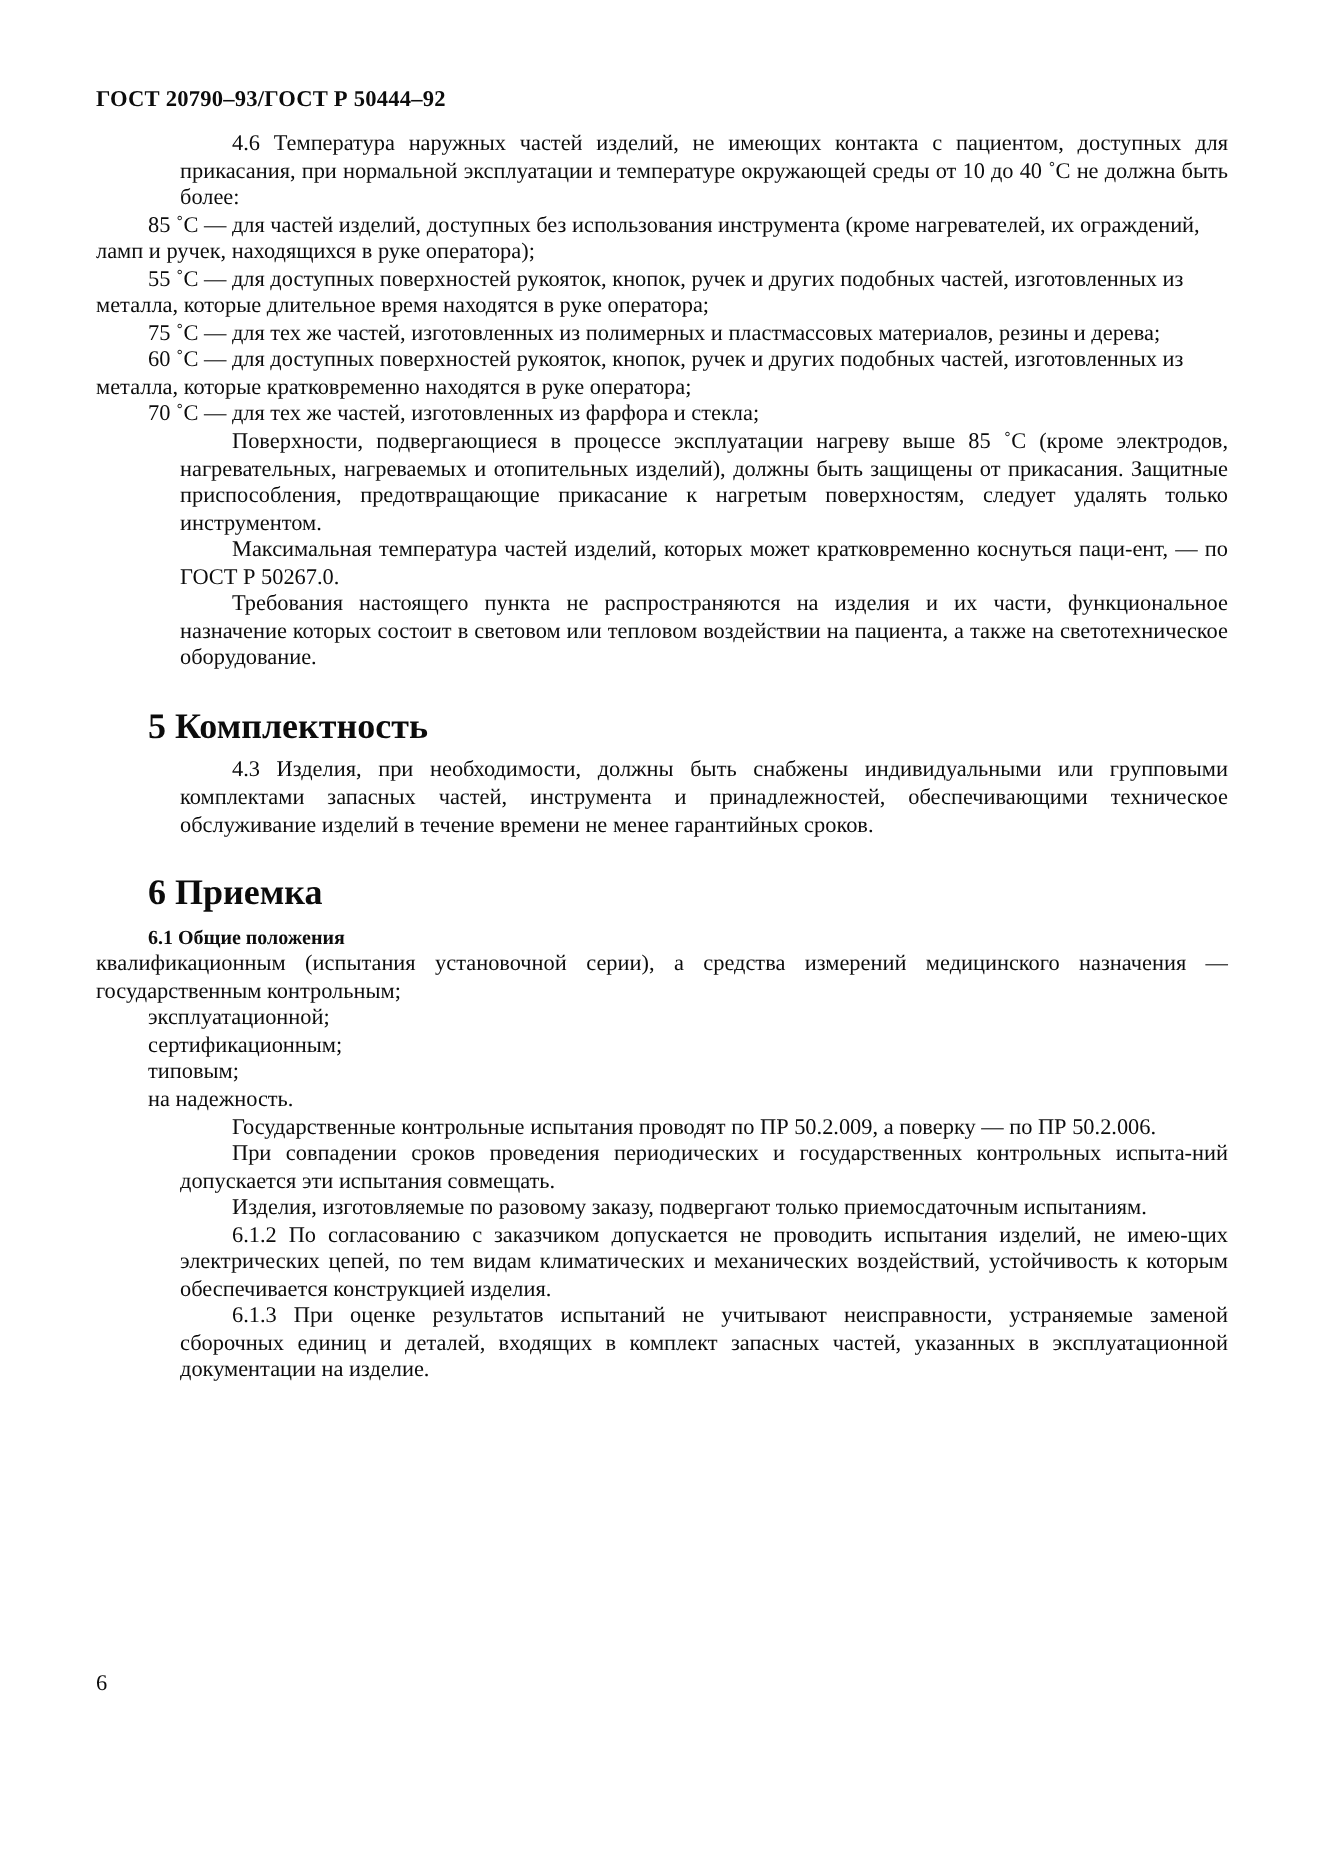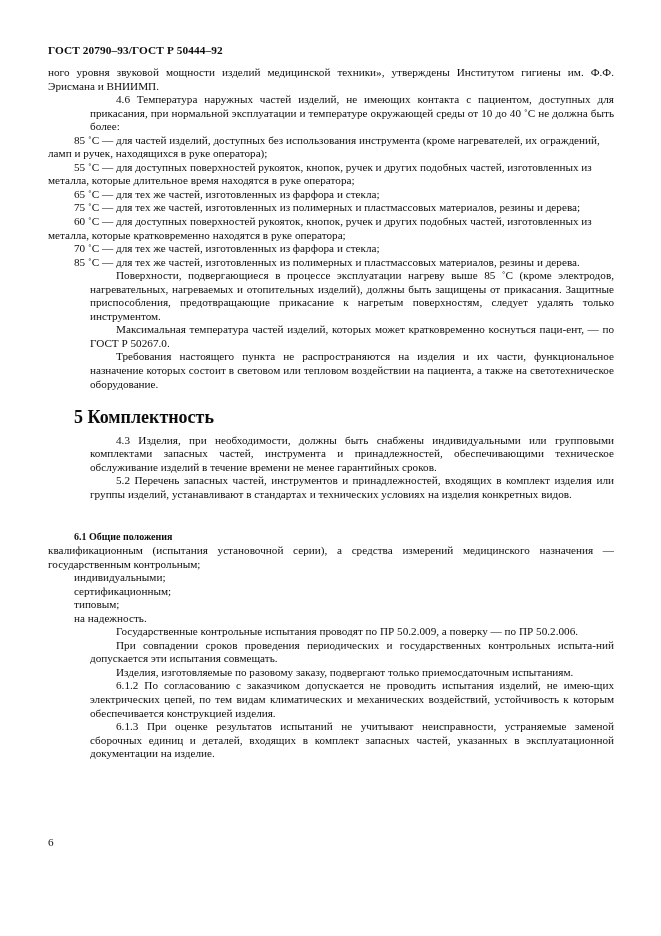--- a/index.html
+++ b/index.html
@@ -83,57 +83,54 @@
 </style>
 </head>
 <body>
 
 <div class="page">
 
   <div class="doc-header">ГОСТ 20790–93/ГОСТ Р 50444–92</div>
 
   <div class="body-block">
 
-    <p class="noind">ного уровня звуковой мощности изделий медицинской техники», утверждены Институтом гигиены им.  Ф.Ф.  Эрисмана и ВНИИМП.</p>
 
     <p class="ind">4.6  Температура наружных частей изделий, не имеющих контакта с пациентом, доступных для прикасания, при нормальной эксплуатации и температуре окружающей среды от 10 до 40 ˚С не должна быть более:</p>
 
     <p class="listitem">85 ˚С  — для частей изделий, доступных без использования инструмента (кроме нагревателей, их ограждений, ламп и ручек, находящихся в руке оператора);</p>
     <p class="listitem">55 ˚С  — для доступных поверхностей рукояток, кнопок, ручек и других подобных частей, изготовленных из металла, которые длительное время находятся в руке оператора;</p>
-    <p class="listitem">65 ˚С  — для тех же частей, изготовленных из фарфора и стекла;</p>
     <p class="listitem">75 ˚С  — для тех же частей, изготовленных из полимерных и пластмассовых материалов, резины и дерева;</p>
     <p class="listitem">60 ˚С  — для доступных поверхностей рукояток, кнопок, ручек и других подобных частей, изготовленных из металла, которые кратковременно находятся в руке оператора;</p>
     <p class="listitem">70 ˚С  — для тех же частей, изготовленных из фарфора и стекла;</p>
-    <p class="listitem">85 ˚С  — для тех же частей, изготовленных из полимерных и пластмассовых материалов, резины и дерева.</p>
 
     <p class="ind">Поверхности, подвергающиеся в процессе эксплуатации нагреву выше 85 ˚С (кроме электродов, нагревательных, нагреваемых и отопительных изделий), должны быть защищены от прикасания. Защитные приспособления, предотвращающие прикасание к нагретым поверхностям, следует удалять только инструментом.</p>
 
     <p class="ind">Максимальная температура частей изделий, которых может кратковременно коснуться паци-ент,  — по ГОСТ  Р  50267.0.</p>
 
     <p class="ind">Требования настоящего пункта не распространяются на изделия и их части, функциональное назначение которых состоит в световом или тепловом воздействии на пациента, а также на светотехническое оборудование.</p>
 
     <div class="spacer-lg"></div>
 
     <h2 class="section">5  Комплектность</h2>
 
     <div class="spacer-sm"></div>
 
     <p class="ind">4.3  Изделия, при необходимости, должны быть снабжены индивидуальными или групповыми комплектами запасных частей, инструмента и принадлежностей, обеспечивающими техническое обслуживание изделий в течение времени не менее гарантийных сроков.</p>
-    <p class="ind">5.2 Перечень запасных частей, инструментов и принадлежностей, входящих в комплект изделия или группы изделий, устанавливают в стандартах и технических условиях на изделия конкретных видов.</p>
 
     <div class="spacer-lg"></div>
 
+    <h2 class="section">6  Приемка</h2>
 
     <div class="spacer-sm"></div>
 
     <h3 class="subsection">6.1  Общие положения</h3>
 
 
     <p class="noind">квалификационным (испытания установочной серии), а средства измерений медицинского назначения  — государственным контрольным;</p>
-    <p class="listitem">индивидуальными;</p>
+    <p class="listitem">эксплуатационной;</p>
     <p class="listitem">сертификационным;</p>
     <p class="listitem">типовым;</p>
     <p class="listitem">на надежность.</p>
 
     <p class="ind">Государственные контрольные испытания проводят по ПР 50.2.009, а поверку  — по ПР 50.2.006.</p>
     <p class="ind">При совпадении сроков проведения периодических и государственных контрольных испыта-ний допускается эти испытания совмещать.</p>
     <p class="ind last-left">Изделия, изготовляемые по разовому заказу, подвергают только приемосдаточным испытаниям.</p>
     <p class="ind">6.1.2  По согласованию с заказчиком допускается не проводить испытания изделий, не имею-щих электрических цепей, по тем видам климатических и механических воздействий, устойчивость к которым обеспечивается конструкцией изделия.</p>
     <p class="ind">6.1.3  При оценке результатов испытаний не учитывают неисправности, устраняемые заменой сборочных единиц и деталей, входящих в комплект запасных частей, указанных в эксплуатационной документации на изделие.</p>
 

